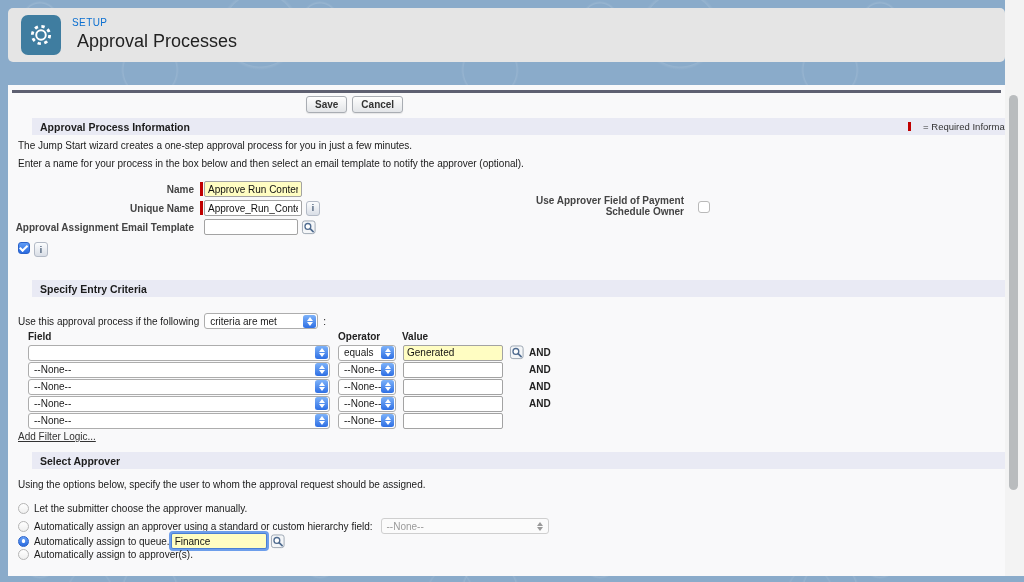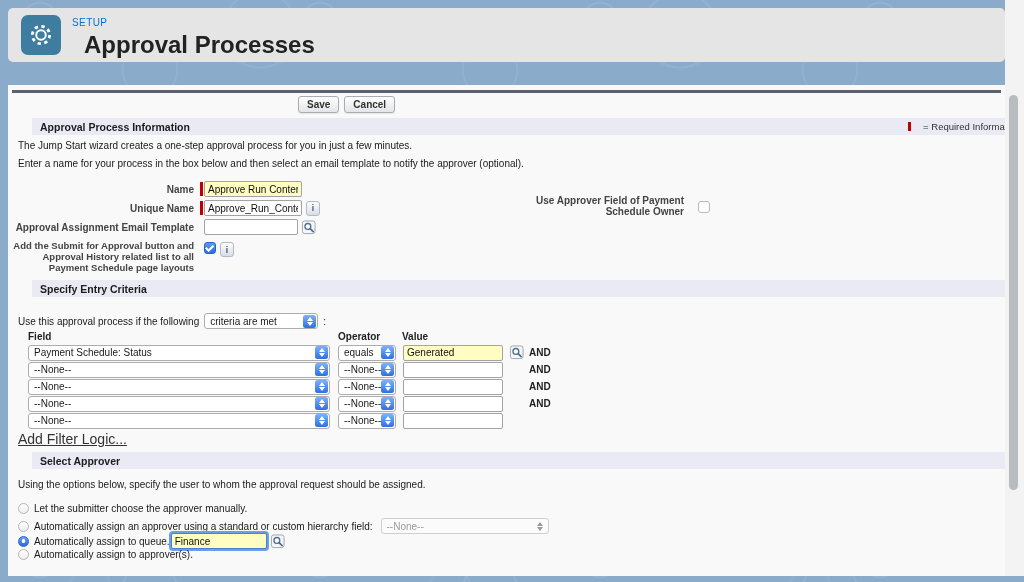--- a/index.html
+++ b/index.html
@@ -12,28 +12,28 @@
       radial-gradient(circle at 150px 70px, transparent 26px, rgba(255,255,255,.10) 27px, transparent 29px),
       radial-gradient(circle at 260px 30px, transparent 36px, rgba(255,255,255,.10) 37px, transparent 40px),
       radial-gradient(circle at 90px 110px, transparent 20px, rgba(255,255,255,.08) 21px, transparent 23px);
     background-size:280px 90px,340px 130px,420px 150px,360px 160px;
   }
   
   .header-card{position:absolute;left:8px;top:8px;width:997px;height:54px;background:#e5e5e5;border-radius:5px;}
   .setup-icon{position:absolute;left:13px;top:7px;width:40px;height:40px;border-radius:7px;background:#3f7da0;display:flex;align-items:center;justify-content:center;}
   .header-text{position:absolute;left:64px;top:9px;}
   .eyebrow{color:#0b6fd0;font-size:10px;letter-spacing:.4px;}
-  .page-title{font-size:24px;font-weight:700;color:#222;margin:3px 12px 0;}
+  .page-title{font-size:18px;font-weight:400;color:#222;margin:3px 5px 0;}
   
   .gutter{position:absolute;left:1005px;top:0;width:19px;height:576px;background:#f3f3f3;}
   .thumb{position:absolute;left:4px;top:95px;width:9px;height:395px;background:#b9bcbe;border-radius:5px;}
   
   .panel{position:absolute;left:8px;top:85px;width:997px;height:491px;background:#f9f9fa;}
   .block-top-bar{position:absolute;left:4px;top:5px;width:989px;height:3px;background:#5e6071;}
-  .btns{position:absolute;left:290px;top:11px;display:flex;gap:5px;}
+  .btns{position:absolute;left:298px;top:11px;display:flex;gap:5px;}
   .btn{font-family:"Liberation Sans",sans-serif;font-size:10px;font-weight:700;color:#333;background:linear-gradient(#fefefe,#e3e5e8);border:1px solid #a9adb3;border-radius:3px;padding:2px 8px;height:17px;box-shadow:0 1px 1px rgba(0,0,0,.08);cursor:pointer;}
   .sec-bar{position:absolute;left:24px;width:994px;height:17px;background:#e9eaf4;display:flex;align-items:center;}
   .sec-title{font-size:10.5px;font-weight:700;color:#1c1c1c;padding-left:8px;}
   .req-legend{margin-left:auto;display:flex;align-items:center;gap:12px;padding-right:6px;font-size:9.5px;color:#333;}
   .req-chip{width:3px;height:9px;background:#c00000;}
   .para{position:absolute;left:10px;font-size:10px;color:#1a1a1a;margin:0;}
   
   .frow{position:absolute;left:0;display:flex;align-items:center;}
   .flabel{width:186px;text-align:right;font-size:10px;font-weight:700;color:#444;line-height:11px;}
   .reqbar{width:3px;height:14px;background:#c00000;margin-left:6px;flex:none;}
@@ -62,21 +62,21 @@
   
   .crit{position:absolute;left:20px;top:246px;}
   .crit-head{display:flex;font-size:10px;font-weight:700;color:#222;height:13px;}
   .ch-field{width:310px;}.ch-op{width:64px;}.ch-val{width:100px;}
   .crow{display:flex;align-items:center;height:17px;}
   .fieldsel{width:302px;margin-right:8px;}
   .opsel{width:58px;margin-right:6px;}
   .valinp{width:92px;}
   .lookup-slot{width:21px;margin-left:3px;display:flex;}
   .and{font-size:10px;font-weight:700;color:#222;margin-left:2px;}
-  .addlogic{position:absolute;left:10px;top:346px;font-size:14px;color:#333;text-decoration:underline;cursor:pointer;}
+  .addlogic{position:absolute;left:10px;top:346px;font-size:10px;color:#333;text-decoration:underline;cursor:pointer;}
   
   .crit-intro{position:absolute;left:10px;top:212px;display:flex;align-items:center;font-size:10px;color:#1a1a1a;}
   .crit-intro .sel{width:114px;margin:16px 5px;}
   
   .rrow{position:absolute;left:10px;display:flex;align-items:center;}
   .radio{width:11px;height:11px;border-radius:50%;border:1px solid #b5b5b5;background:linear-gradient(#fff,#efefef);flex:none;margin-right:5px;box-sizing:border-box;}
   .radio.checked{background:radial-gradient(circle at 50% 45%, #fff 0 1.6px, rgba(255,255,255,0) 2.1px), linear-gradient(#69a1f6,#2a6be0);border-color:#2a62c9;}
   .rlabel{font-size:10px;color:#1a1a1a;}
   .hier-sel{width:168px;margin-left:8px;}
 </style>
@@ -135,21 +135,20 @@
     <span class="lookup">
       <svg viewBox="0 0 16 16" width="16" height="15">
           <rect x="1" y="1" width="13.5" height="13.5" rx="2.5" fill="#f4f6f8" stroke="#9aa4b0"></rect>
           <circle cx="6.8" cy="6.8" r="3.1" fill="#fff" stroke="#4f6b8f" stroke-width="1.4"></circle>
           <path d="M9.2 9.2 L12.4 12.4" stroke="#4f6b8f" stroke-width="1.8" stroke-linecap="round"></path>
         </svg>
     </span>
   </div>
 
   <div class="frow" style="top:155px;align-items:flex-start">
-    <label class="flabel" style="font-size:9.5px">Add the Submit for Approval button and Approval History related list to all Payment Schedule page layouts</label>
     <span class="checkbox checked" style="margin-left:10px;margin-top:2px"></span>
     <span class="info" style="margin-top:2px"></span>
   </div>
 
   <div class="right-label">Use Approver Field of Payment Schedule Owner</div>
   <span class="checkbox right-cb"></span>
 
   <div class="sec-bar" style="top:195px">
     <span class="sec-title">Specify Entry Criteria</span>
   </div>
@@ -165,21 +164,20 @@
 
   <div class="crit">
     <div class="crit-head">
       <span class="ch-field">Field</span>
       <span class="ch-op">Operator</span>
       <span class="ch-val">Value</span>
     </div>
 
     <div class="crow">
       <span class="sel fieldsel">
-          <span class="txt">Payment Schedule: Status</span>
           <span class="stepper"></span>
         </span>
       <span class="sel opsel">
           <span class="txt">equals</span>
           <span class="stepper"></span>
         </span>
       <input class="inp yellow valinp" value="Generated" style="">
       <span class="lookup-slot">
           <span class="lookup"><svg viewBox="0 0 16 16" width="16" height="15">
               <rect x="1" y="1" width="13.5" height="13.5" rx="2.5" fill="#f4f6f8" stroke="#9aa4b0"></rect>

